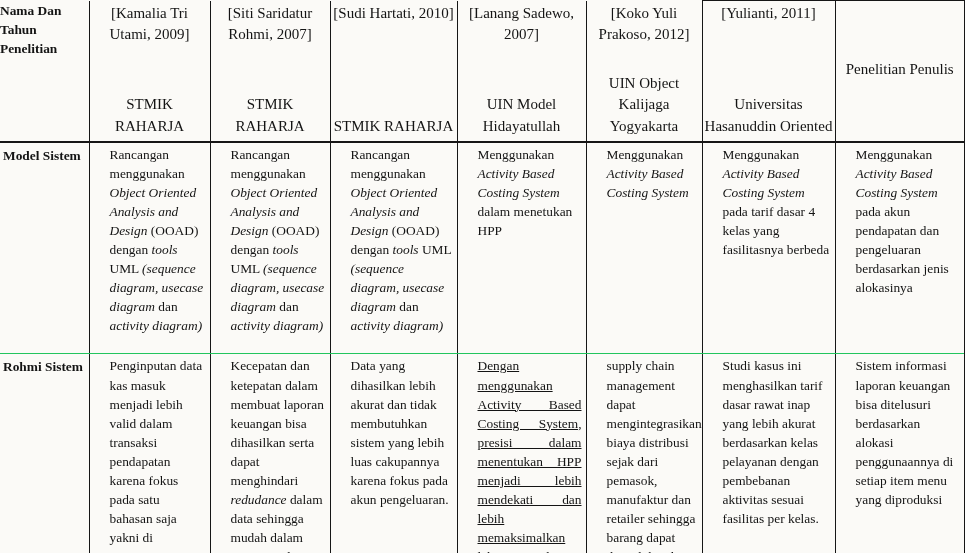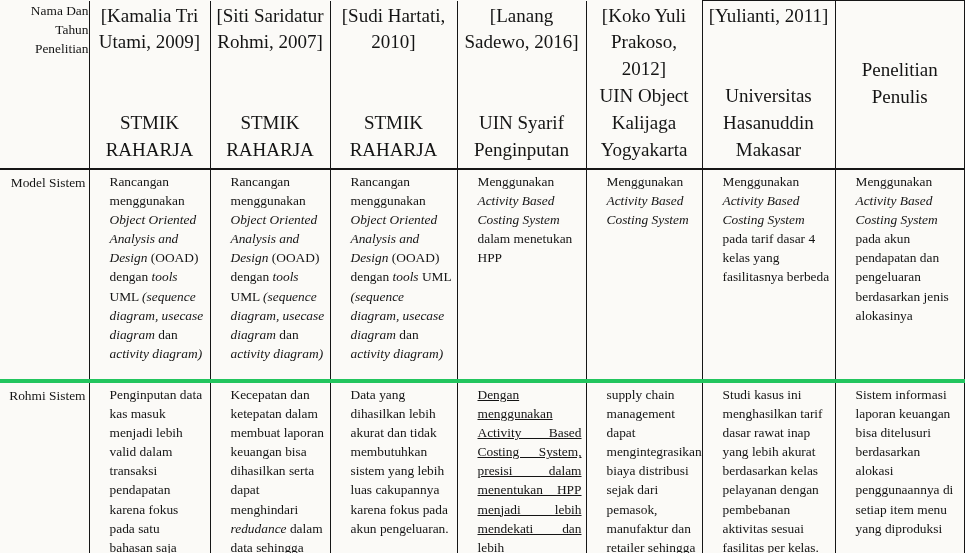--- a/index.html
+++ b/index.html
@@ -24,39 +24,39 @@
     vertical-align: top;
     font-size: 13.4px;
     line-height: 1.42;
     padding: 2px 4px 2px 20px;
     box-sizing: border-box;
     overflow: hidden;
   }
   td.first { border-left: none; }
   td.last  { border-right: 2px solid #161616; font-family: Liberation Serif, serif; }
   tr.hdr  td { border-bottom: 2px solid #161616; height: 88px; padding: 0; }
-  tr.mdl  td { border-bottom: 4px solid #22c55e; height: 212px; margin-top: 32px; }
+  tr.mdl  td { border-bottom: 1px solid #22c55e; height: 212px; margin-top: 32px; }
   tr.hsl  td { border-bottom: 3px solid #111111; }
   td.tb { border-top: 1px solid #161616; }
   td.lbl {
-    font-weight: normal;
+    font-weight: bold;
     padding: 3px 3px;
-    text-align: right;
   }
   .hwrap {
     height: 100%;
     min-height: 86px;
     display: flex;
     flex-direction: column;
     justify-content: space-between;
     align-items: center;
     text-align: center;
     padding: 2px 2px 4px 2px;
     box-sizing: border-box;
-    font-size: 19px;
+    font-size: 15px;
+    gap: 28px;
   }
   .hwrap.center { justify-content: center; }
   .hname, .hinst { width: 100%; }
   td.justify { text-align: justify; text-decoration: underline; }
   .it { font-style: italic; text-align: right; }
 </style>
 </head>
 <body>
 
 <table class="cmp">
@@ -86,34 +86,34 @@
       </div>
     </td>
     <td>
       <div class="hwrap">
         <div class="hname">[Sudi Hartati, 2010]</div>
         <div class="hinst">STMIK RAHARJA</div>
       </div>
     </td>
     <td>
       <div class="hwrap">
-        <div class="hname">[Lanang Sadewo, 2016]</div>
-        <div class="hinst">UIN Syarif Penginputan</div>
+        <div class="hname">[Lanang Sadewo, 2007]</div>
+        <div class="hinst">UIN Model Hidayatullah</div>
       </div>
     </td>
     <td>
       <div class="hwrap">
         <div class="hname">[Koko Yuli Prakoso, 2012]</div>
         <div class="hinst">UIN Object Kalijaga Yogyakarta</div>
       </div>
     </td>
     <td class="tb">
       <div class="hwrap">
         <div class="hname">[Yulianti, 2011]</div>
-        <div class="hinst">Universitas Hasanuddin Makasar</div>
+        <div class="hinst">Universitas Hasanuddin Oriented</div>
       </div>
     </td>
     <td class="tb last">
       <div class="hwrap center">
         <div class="hname">Penelitian Penulis</div>
       </div>
     </td>
   </tr>
   <tr class="mdl">
     <td class="lbl first">Model Sistem</td>

